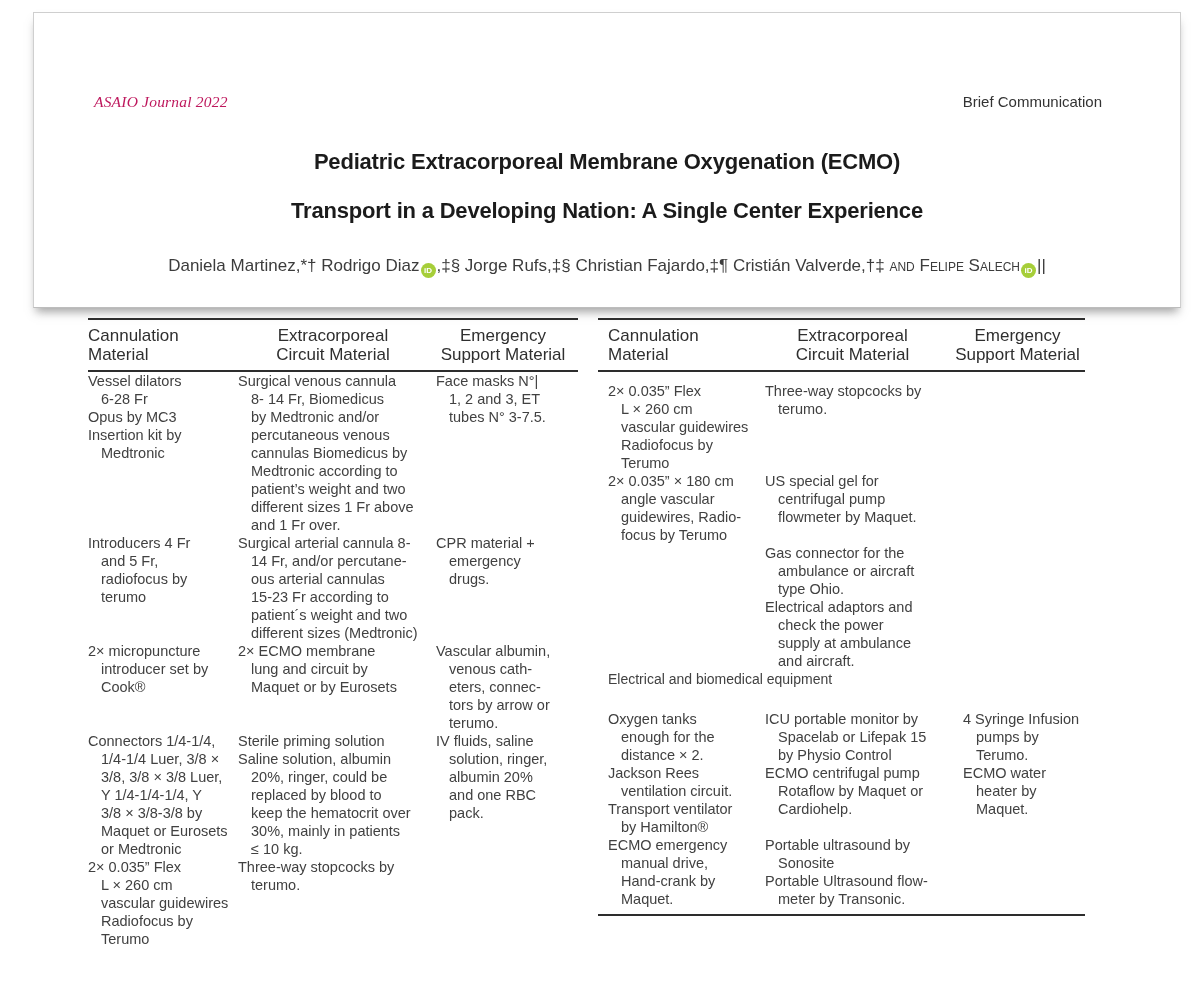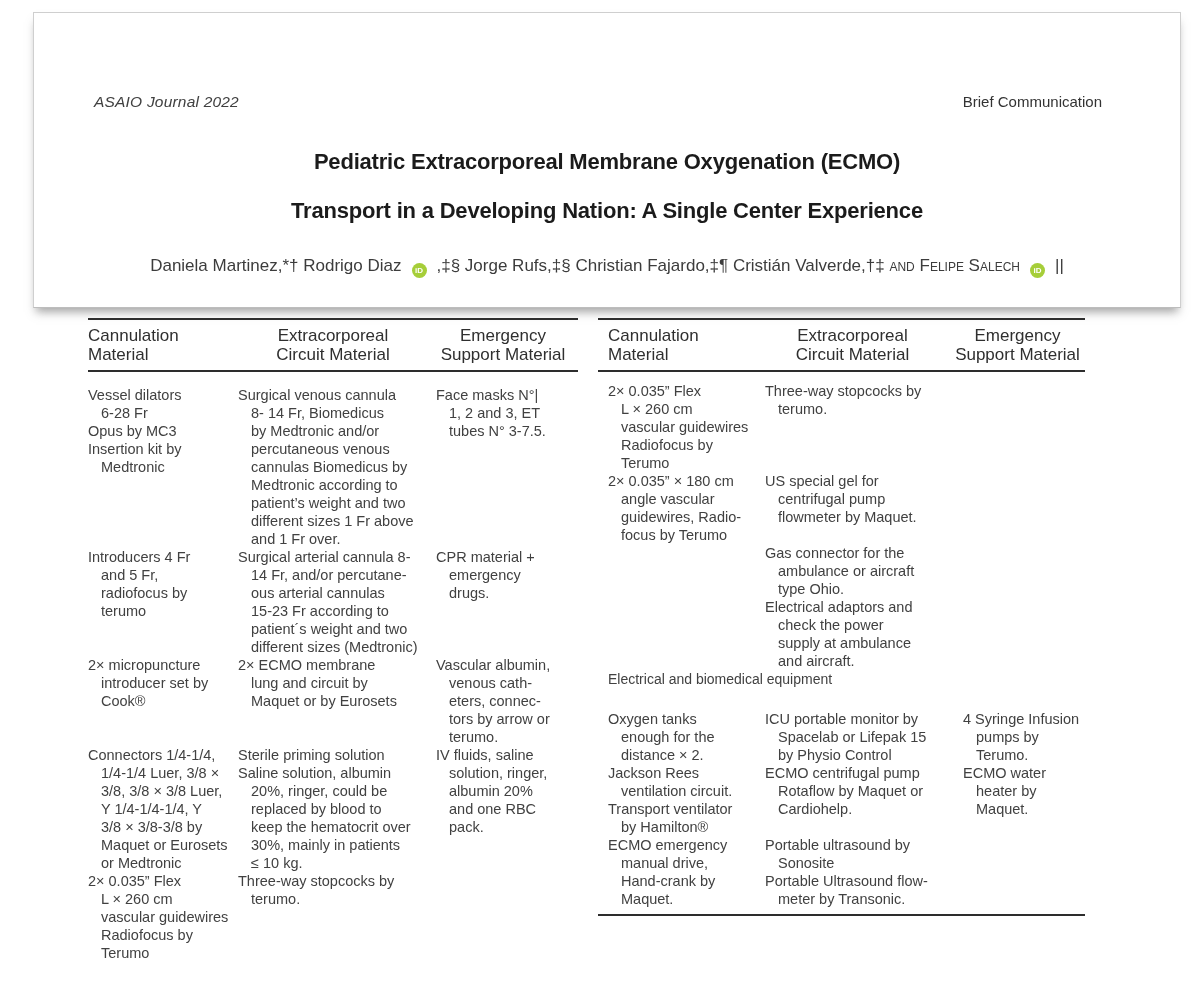--- a/index.html
+++ b/index.html
@@ -6,41 +6,41 @@
   html,body { width:1200px; height:985px; background:#ffffff; overflow:hidden;
     font-family:"Liberation Sans", sans-serif; }
   #stage { position:relative; width:1200px; height:985px; background:#ffffff; }
 
   
   .card { position:absolute; left:33px; top:12px; width:1148px; height:296px;
     background:#ffffff; border:1px solid #cfcfcf; border-bottom:1px solid #bdbdbd;
     box-shadow:0 7px 9px -3px rgba(90,90,90,0.55); }
   .journal-row { position:absolute; top:80px; left:60px; right:78px;
     display:flex; justify-content:space-between; align-items:baseline; }
-  .journal-name { font-style:italic; font-size:15.5px; color:#404040; letter-spacing:0.2px; }
+  .journal-name { font-style:italic; font-size:15.5px; color:#be185d; letter-spacing:0.2px;font-family:Liberation Serif, serif; }
   .article-type { font-size:15px; color:#333333; }
   .paper-title { position:absolute; top:124px; left:0; right:0; text-align:center;
     font-weight:bold; font-size:22px; line-height:49px; color:#1b1b1b; letter-spacing:-0.2px; }
   .authors { position:absolute; top:243px; left:0; right:0; text-align:center;
     font-size:17px; color:#3c3c3c; }
   .authors .sc { font-variant:small-caps; }
   .orcid { display:inline-flex; width:15px; height:15px; border-radius:50%;
     background:#A6CE39; color:#ffffff; font-size:8px; font-weight:bold;
-    align-items:center; justify-content:center; vertical-align:-2px; margin:0 10px; }
+    align-items:center; justify-content:center; vertical-align:-2px; margin:0 1px; }
 
   
   .mtable { position:absolute; top:318px; }
   #table-left  { left:88px;  width:490px; }
   #table-right { left:598px; width:487px; }
   .rule-top, .rule-mid, .rule-bottom { height:2px; background:#2d2d2d; }
   .rule-bottom { margin-top:6px; }
   .thead { display:flex; align-items:flex-end; padding:6px 0 6px; }
   .hcell { font-size:17px; line-height:19px; color:#2f2f2f; white-space:pre-line; }
   .hcell.c2, .hcell.c3 { text-align:center; }
-  .tbody.pad-left-tbl  { padding-top:14px; }
+  .tbody.pad-left-tbl  { }
   .tbody.pad-right-tbl { padding-top:10px; }
   .trow { display:flex; align-items:flex-start; }
   .tcell { }
   .titem { font-size:14.5px; line-height:18px; color:#414141;
     white-space:pre-line; padding-left:13px; text-indent:-13px; }
   .gap-item { height:18px; }
   .span-row { font-size:14px; line-height:18px; color:#414141; margin:0 0 22px 10px; }
 
   
   #table-left .c1 { width:150px; }

